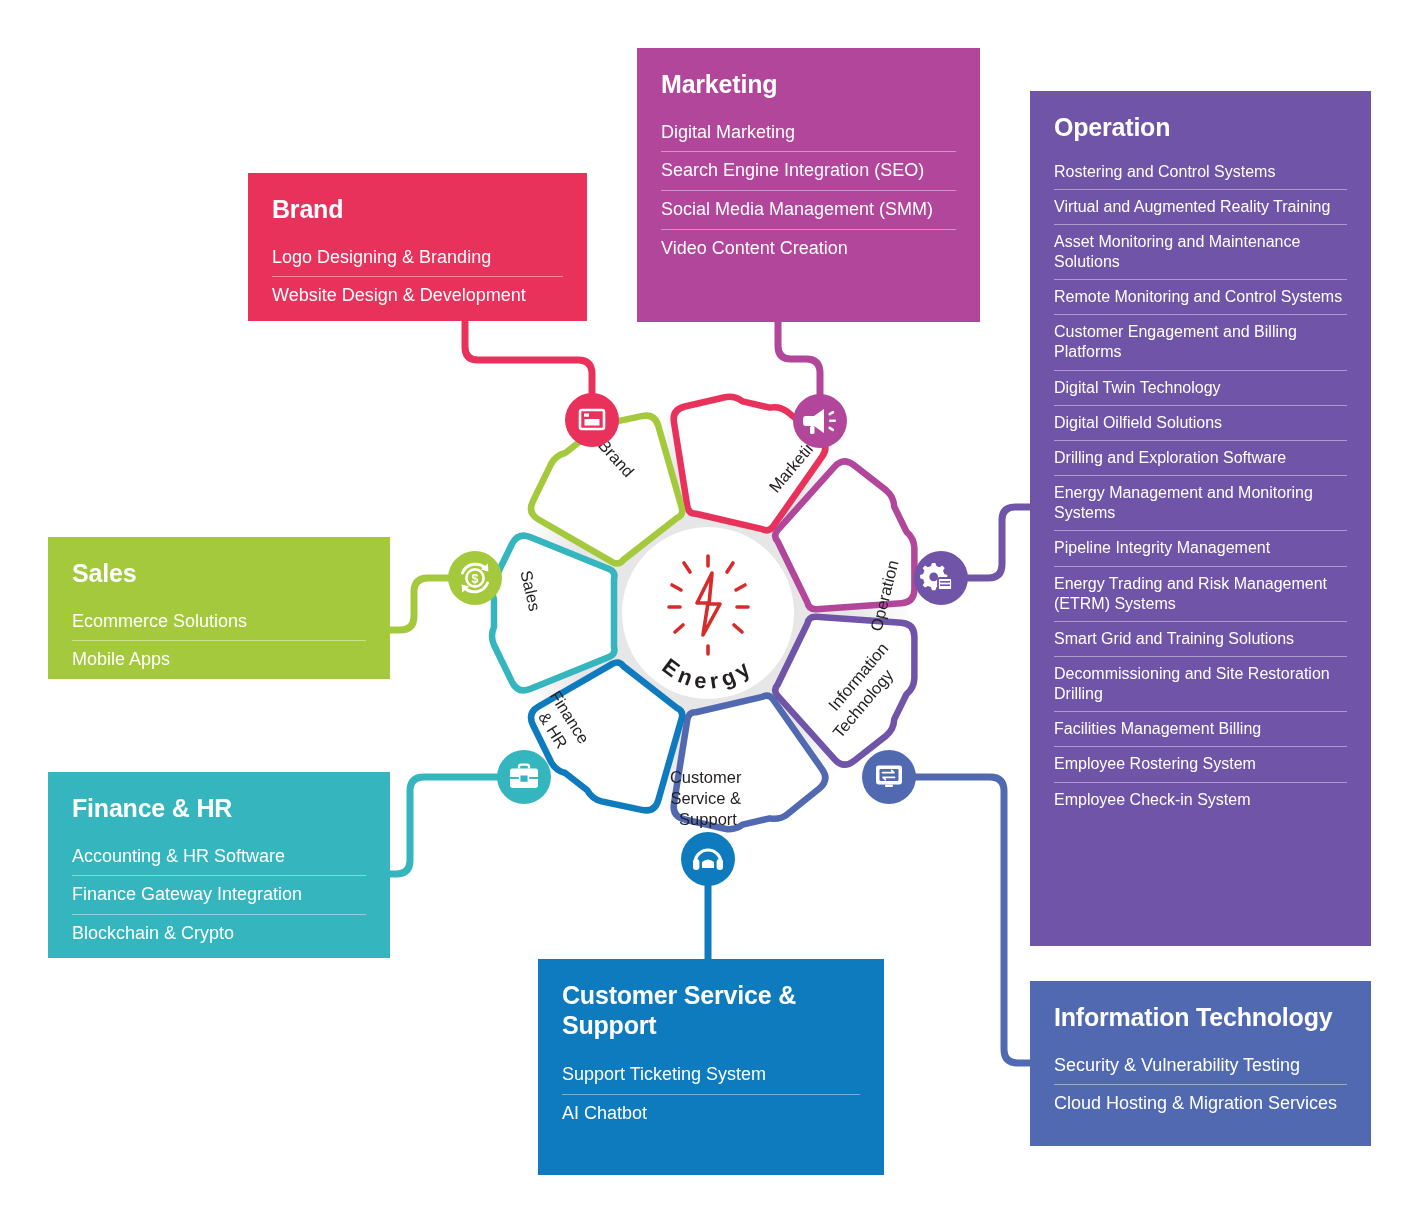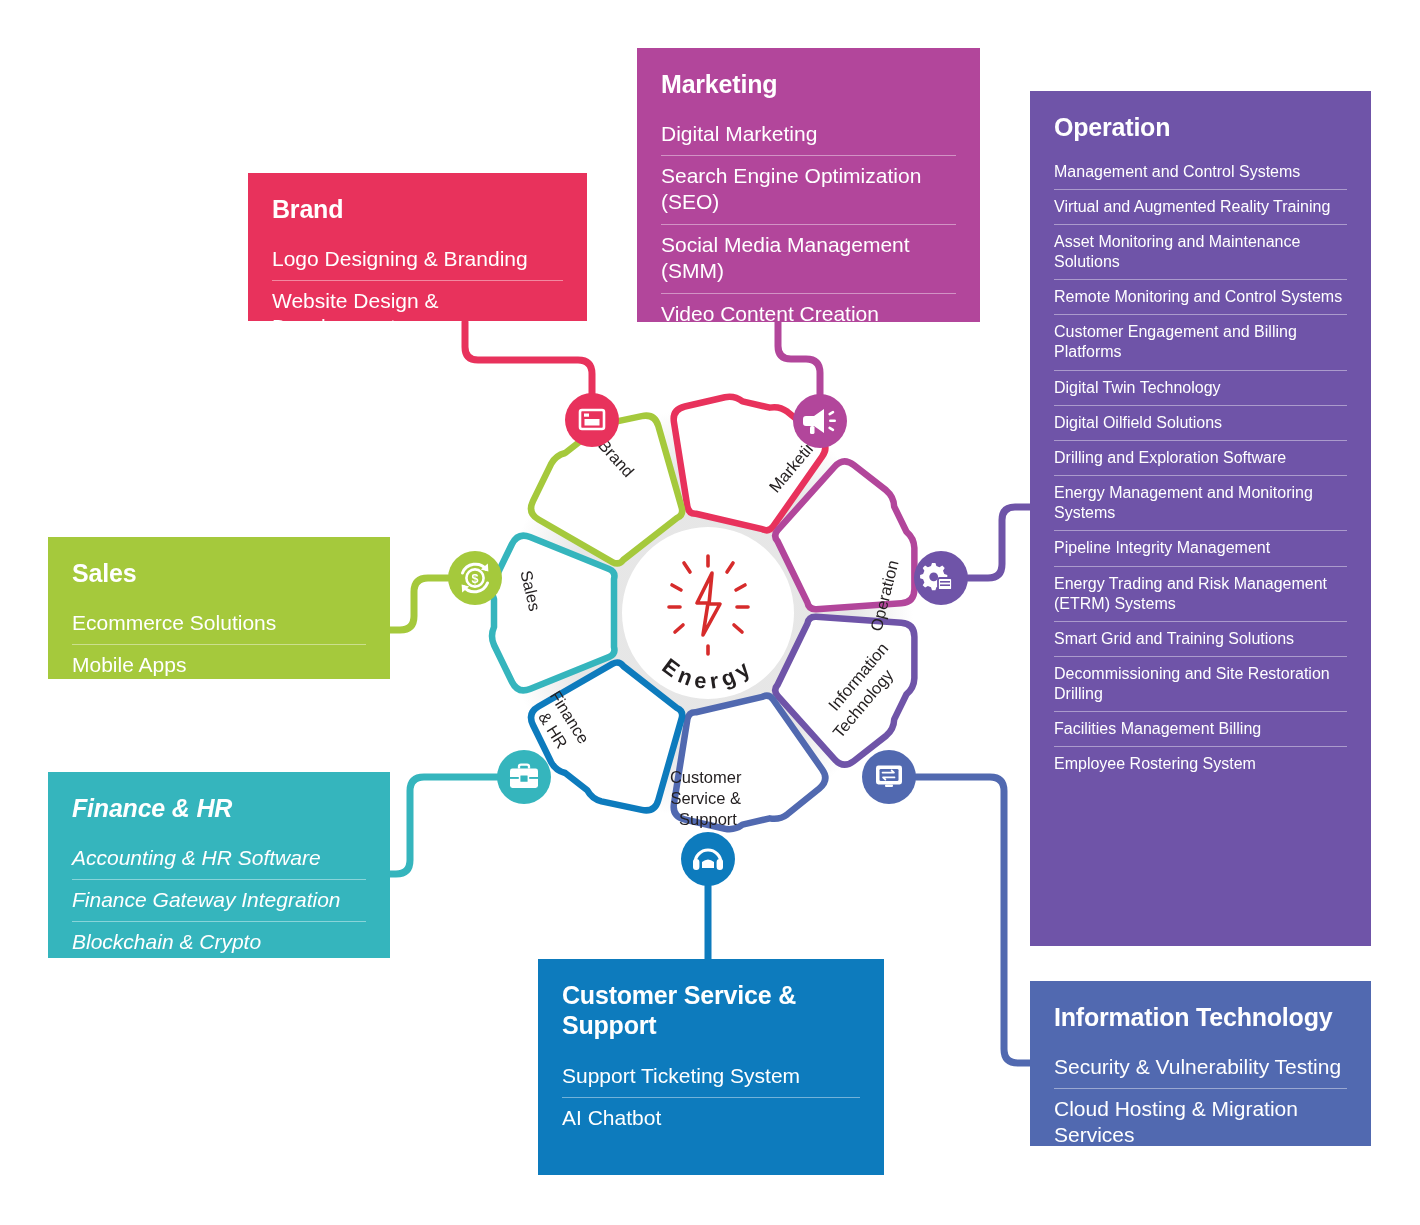--- a/index.html
+++ b/index.html
@@ -30,33 +30,33 @@
     font-size: 25px;
     line-height: 1.18;
     margin: 0 0 14px 0;
     letter-spacing: -0.2px;
   }
   .panel ul {
     list-style: none;
     margin: 0; padding: 0;
   }
   .panel li {
-    font-size: 21px;
+    font-size: 18px;
     line-height: 1.26;
     padding: 7px 0 8px 0;
     border-bottom: 1px solid rgba(255,255,255,0.42);
   }
   .panel li:last-child { border-bottom: none; }
 
   
   #panel-brand     { left: 248px;  top: 173px;  width: 339px;  height: 148px; }
   #panel-marketing { left: 637px;  top: 48px;   width: 343px;  height: 274px; }
   #panel-operation { left: 1030px; top: 91px;   width: 341px;  height: 855px; }
   #panel-sales     { left: 48px;   top: 537px;  width: 342px;  height: 142px; }
-  #panel-finance   { left: 48px;   top: 772px;  width: 342px;  height: 186px; font-style: italic; }
+  #panel-finance   { left: 48px;   top: 772px;  width: 342px;  height: 186px; }
   #panel-cs        { left: 538px;  top: 959px;  width: 346px;  height: 216px; }
   #panel-it        { left: 1030px; top: 981px;  width: 341px;  height: 165px; }
 
   #panel-operation .panel-title { margin-bottom: 12px; }
   #panel-operation li { font-size: 16px; padding: 7px 0 7px 0; }
   #panel-cs .panel-title { margin-bottom: 16px; }
 
   
   #hub { position: absolute; left: 0; top: 0; }
 
@@ -284,44 +284,45 @@
     <ul>
       <li>Logo Designing &amp; Branding</li>
       <li>Website Design &amp; Development</li>
     </ul>
   </div>
 
   <div class="panel" id="panel-marketing" style="background:#b2469b;">
     <div class="panel-title">Marketing</div>
     <ul>
       <li>Digital Marketing</li>
-      <li>Search Engine Optimization (SEO)</li>
+      <li>Search Engine Integration (SEO)</li>
       <li>Social Media Management (SMM)</li>
       <li>Video Content Creation</li>
     </ul>
   </div>
 
   <div class="panel" id="panel-operation" style="background:#6f54a8;">
     <div class="panel-title">Operation</div>
     <ul>
-      <li>Management and Control Systems</li>
+      <li>Rostering and Control Systems</li>
       <li>Virtual and Augmented Reality Training</li>
       <li>Asset Monitoring and Maintenance Solutions</li>
       <li>Remote Monitoring and Control Systems</li>
       <li>Customer Engagement and Billing Platforms</li>
       <li>Digital Twin Technology</li>
       <li>Digital Oilfield Solutions</li>
       <li>Drilling and Exploration Software</li>
       <li>Energy Management and Monitoring Systems</li>
       <li>Pipeline Integrity Management</li>
       <li>Energy Trading and Risk Management (ETRM) Systems</li>
       <li>Smart Grid and Training Solutions</li>
       <li>Decommissioning and Site Restoration Drilling</li>
       <li>Facilities Management Billing</li>
       <li>Employee Rostering System</li>
+      <li>Employee Check-in System</li>
     </ul>
   </div>
 
   <div class="panel" id="panel-sales" style="background:#a5c93c;">
     <div class="panel-title">Sales</div>
     <ul>
       <li>Ecommerce Solutions</li>
       <li>Mobile Apps</li>
     </ul>
   </div>

